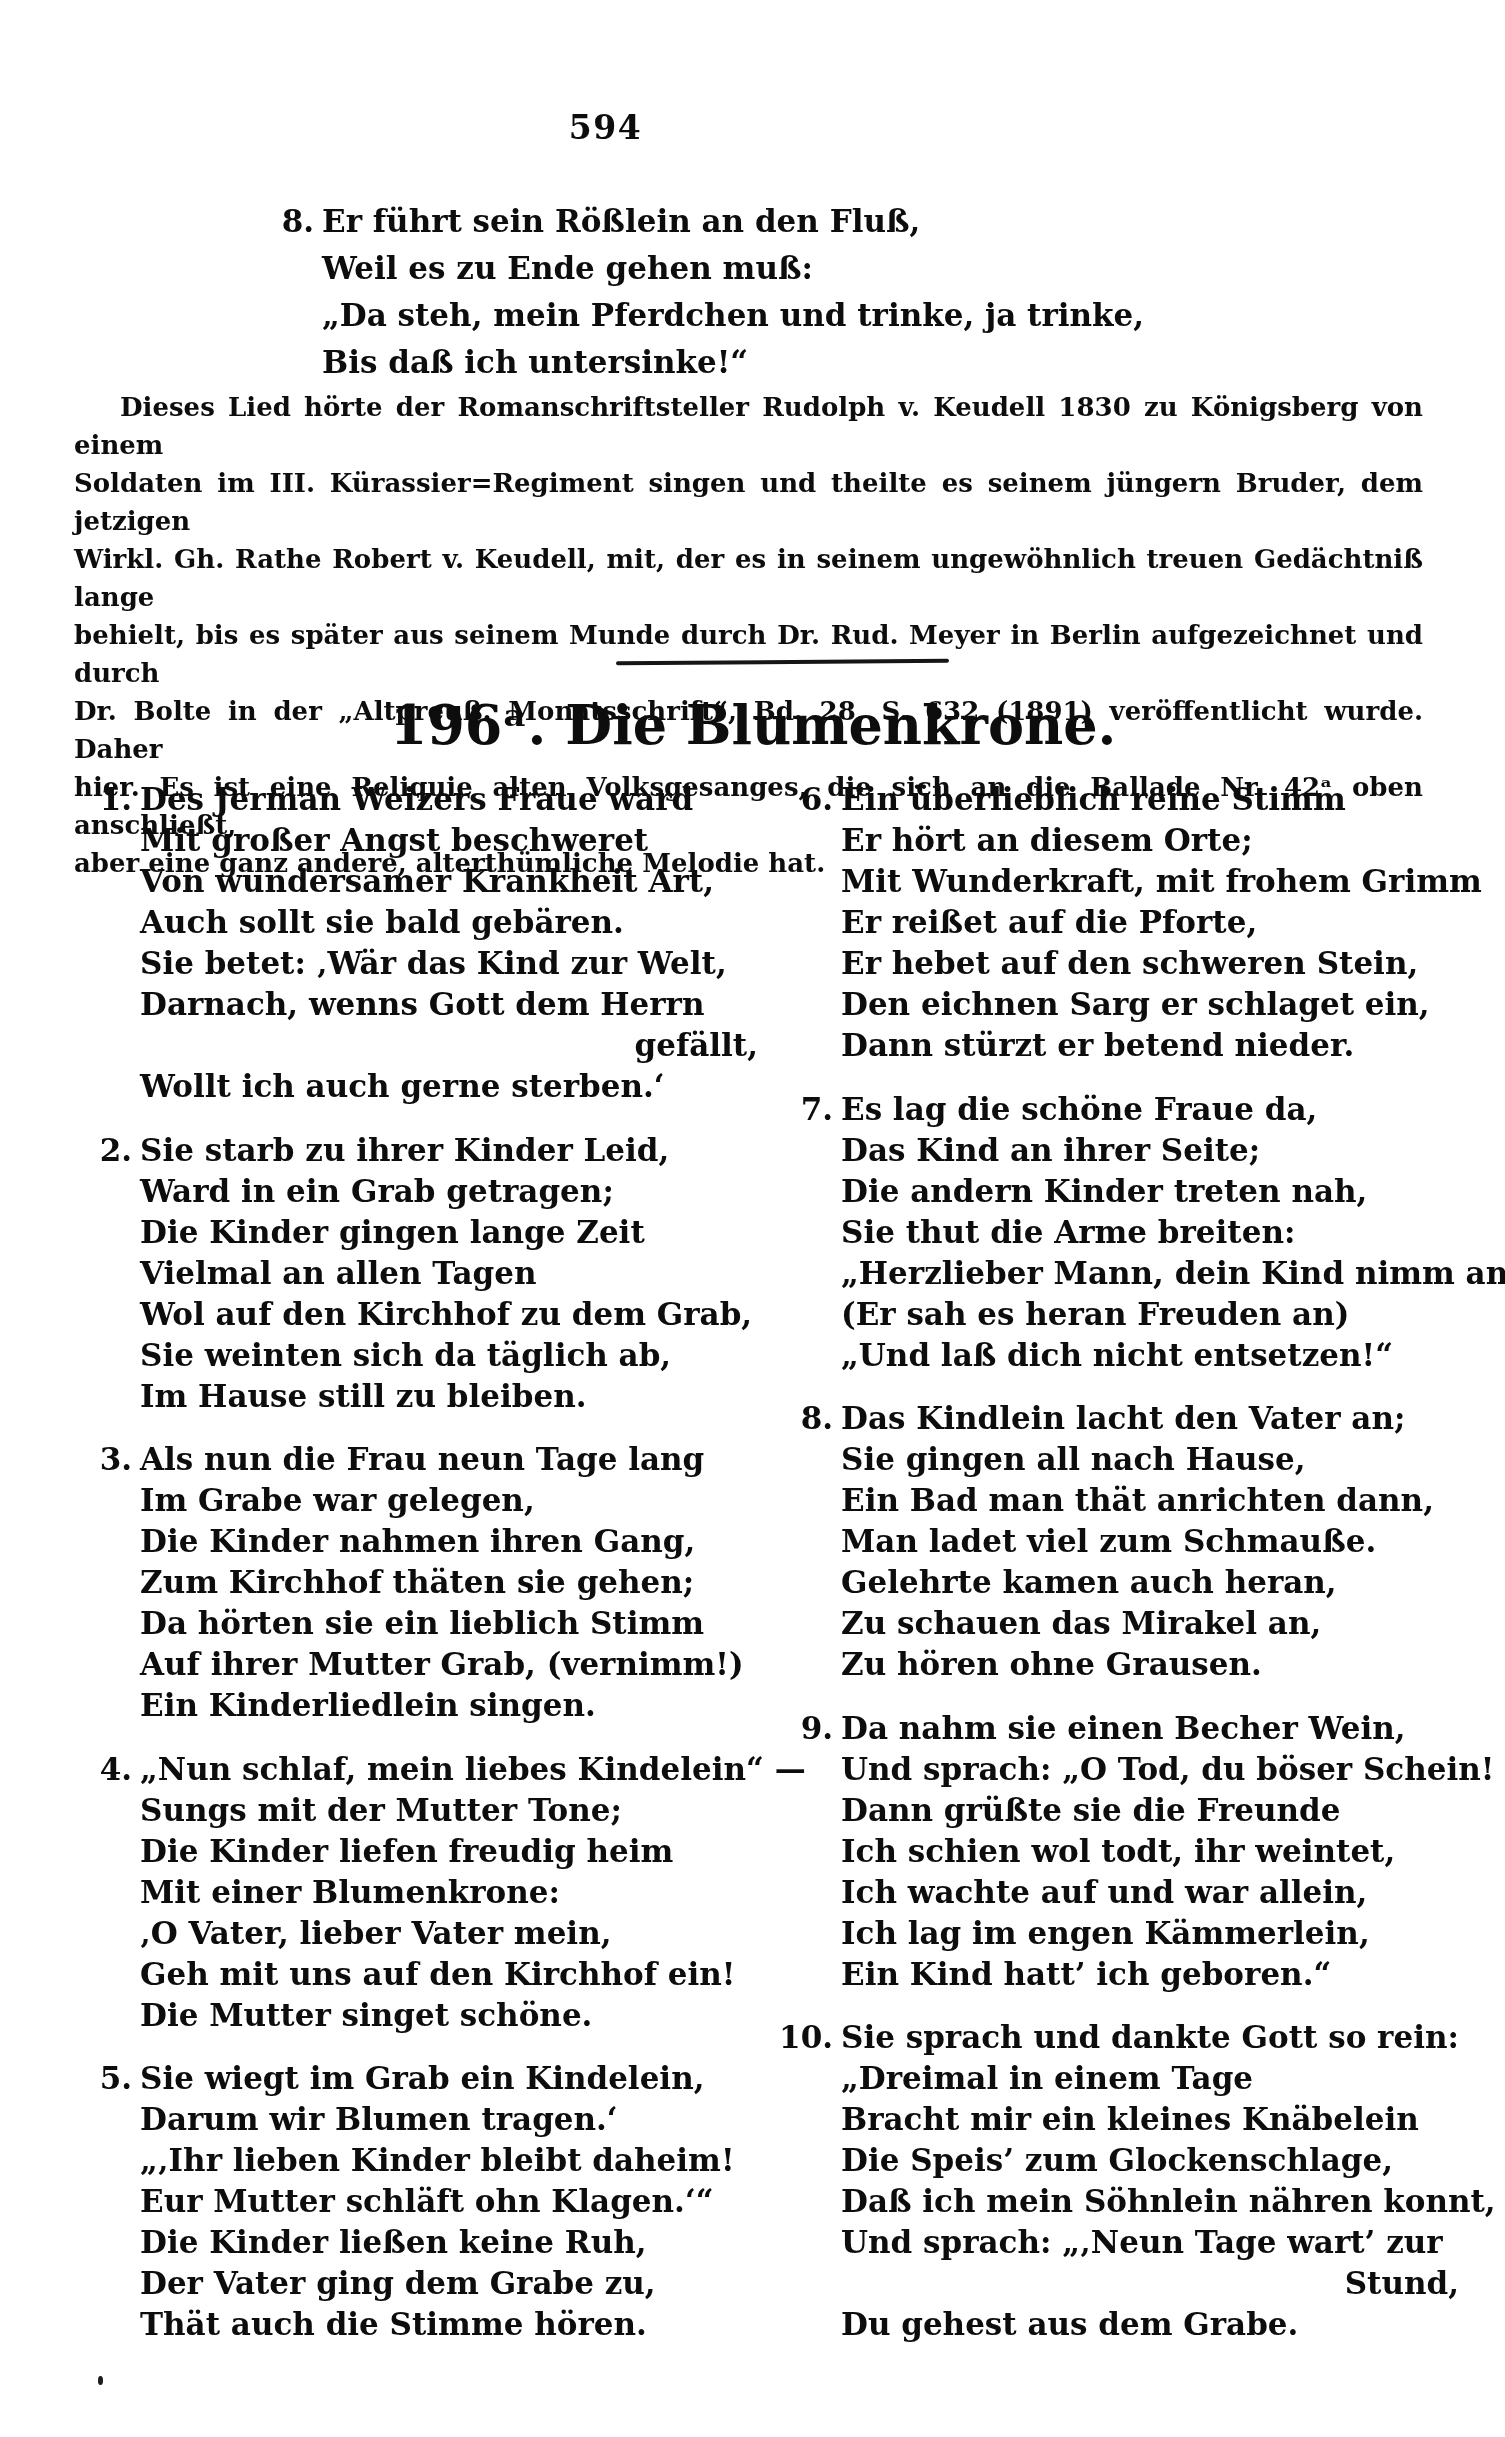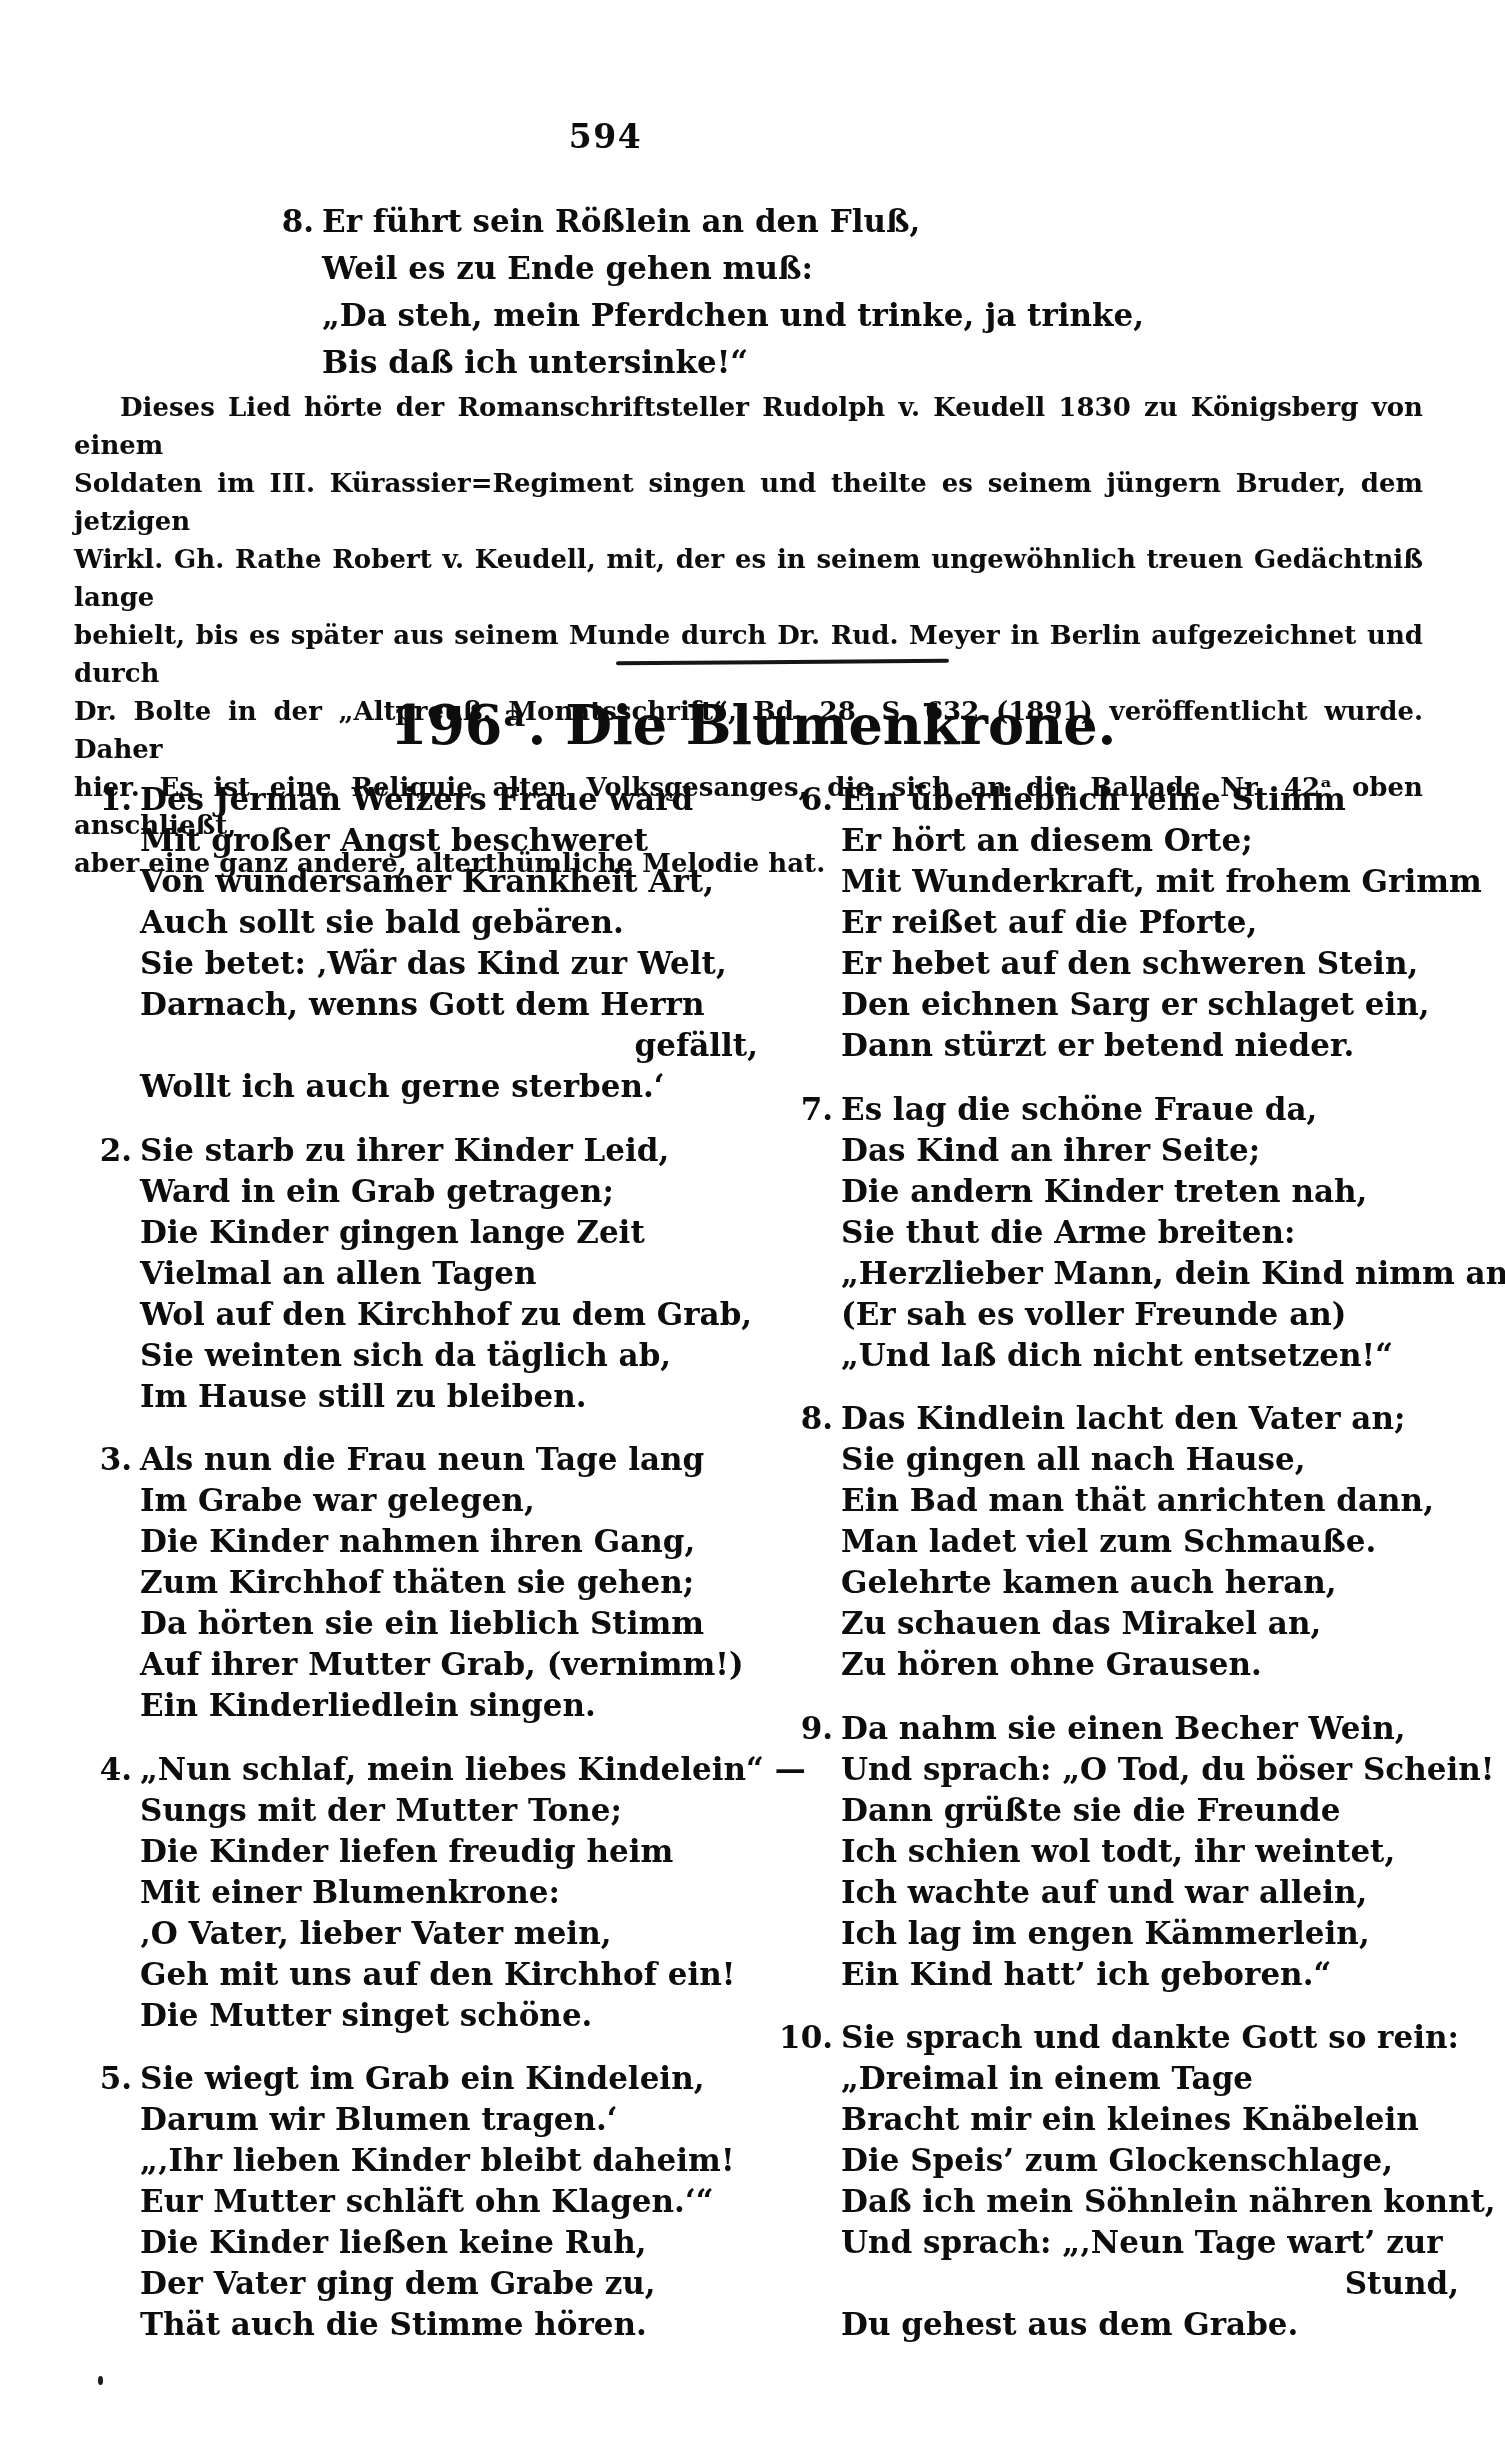--- a/index.html
+++ b/index.html
@@ -10,21 +10,21 @@
     background: #ffffff;
     color: #0d0d0d;
     overflow: hidden;
     font-family: "DejaVu Serif", "DejaVu Sans", "Liberation Serif", serif;
     font-weight: 700;
   }
 
   
   .page-number {
     position: absolute;
-    top: 117px; left: 0;
+    top: 108px; left: 0;
     width: 1211px;
     text-align: center;
     font-size: 33px;
     letter-spacing: 1.6px;
   }
 
   
   .opening {
     position: absolute;
     top: 198px; left: 273px;
@@ -187,21 +187,21 @@
       <div class="vline rest">Er hebet auf den schweren Stein,</div>
       <div class="vline rest">Den eichnen Sarg er schlaget ein,</div>
       <div class="vline rest">Dann stürzt er betend nieder.</div>
     </div>
     <div class="verse">
       <div class="vline first"><span class="vnum">7.</span><span>Es lag die schöne Fraue da,</span></div>
       <div class="vline rest">Das Kind an ihrer Seite;</div>
       <div class="vline rest">Die andern Kinder treten nah,</div>
       <div class="vline rest">Sie thut die Arme breiten:</div>
       <div class="vline rest">„Herzlieber Mann, dein Kind nimm an,“</div>
-      <div class="vline rest">(Er sah es voller Freunde an)</div>
+      <div class="vline rest">(Er sah es heran Freuden an)</div>
       <div class="vline rest">„Und laß dich nicht entsetzen!“</div>
     </div>
     <div class="verse">
       <div class="vline first"><span class="vnum">8.</span><span>Das Kindlein lacht den Vater an;</span></div>
       <div class="vline rest">Sie gingen all nach Hause,</div>
       <div class="vline rest">Ein Bad man thät anrichten dann,</div>
       <div class="vline rest">Man ladet viel zum Schmauße.</div>
       <div class="vline rest">Gelehrte kamen auch heran,</div>
       <div class="vline rest">Zu schauen das Mirakel an,</div>
       <div class="vline rest">Zu hören ohne Grausen.</div>

